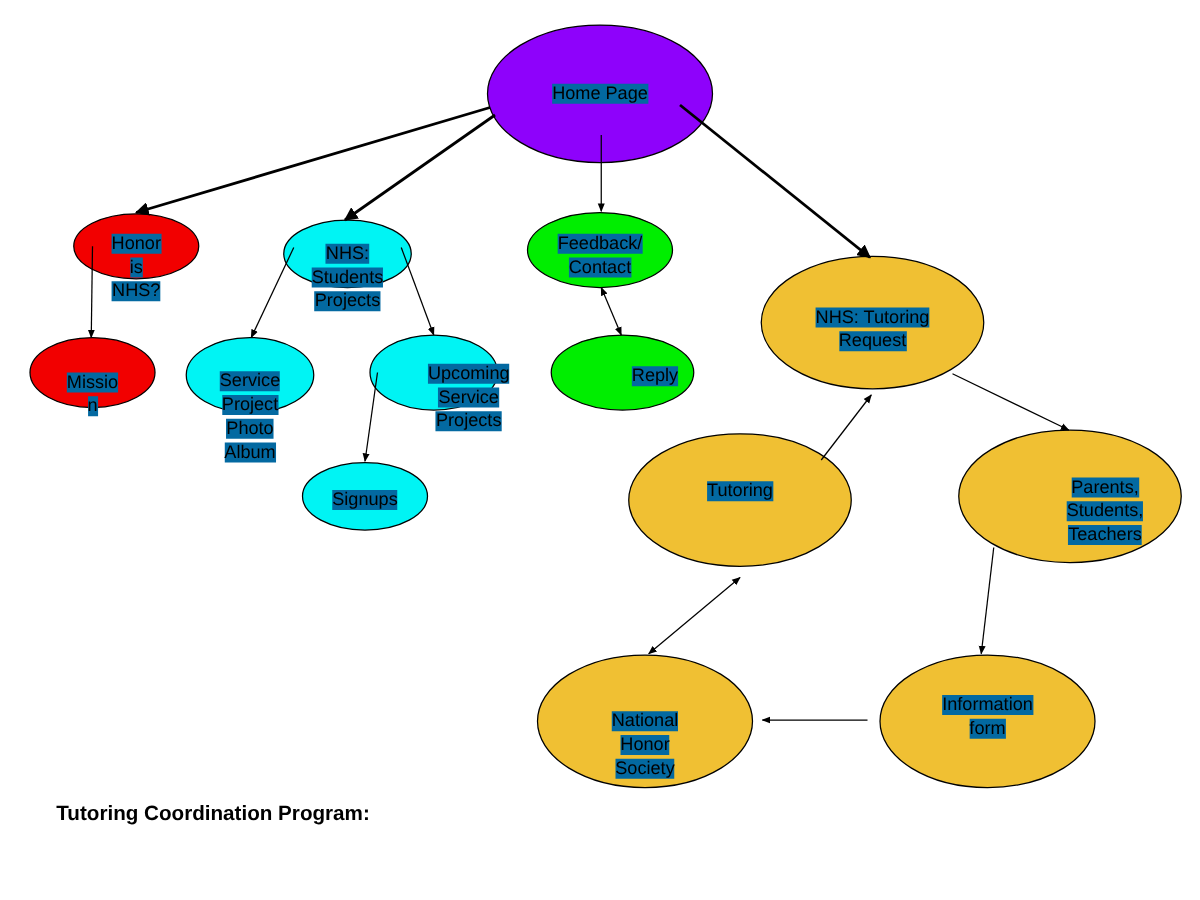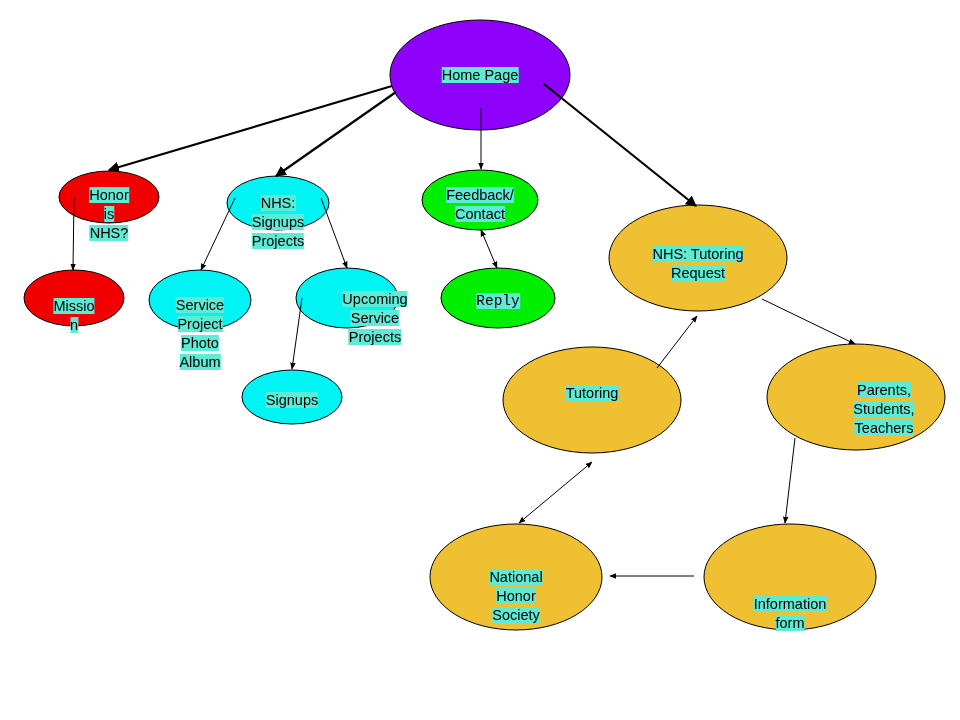--- a/index.html
+++ b/index.html
@@ -1,19 +1,19 @@
 <!DOCTYPE html>
 <html><head>
 <meta charset="utf-8">
 <style>
   html, body { margin: 0; padding: 0; background: #ffffff; }
   body { width: 960px; height: 720px; position: relative; overflow: hidden; font-family: "Liberation Sans", sans-serif; }
   #diagram { position: absolute; left: 0; top: 0; width: 960px; height: 720px; }
   .node-label { position: absolute; text-align: center; font-size: 14.5px; line-height: 19px; color: #000; transform: translateX(-50%); }
-  .node-label span { background: #5eead4; display: inline; box-decoration-break: clone; -webkit-box-decoration-break: clone; white-space: pre-line; }
+  .node-label span { background: #0369a1; display: inline; box-decoration-break: clone; -webkit-box-decoration-break: clone; white-space: pre-line; }
   .caption { position: absolute; left: 45px; top: 641px; font-weight: bold; font-size: 16.5px; line-height: 21px; color: #000; }
 </style>
 </head>
 <body>
 
 <svg id="diagram" width="960" height="720" viewBox="0 0 960 720" xmlns="http://www.w3.org/2000/svg">
   <defs>
     <marker id="arrow-bold" viewBox="0 0 10 10" refX="9" refY="5" markerWidth="5" markerHeight="5" orient="auto-start-reverse">
       <path d="M0,0 L10,5 L0,10 z" fill="#000"></path>
     </marker>
@@ -56,40 +56,41 @@
 </svg>
 
 <div id="labels-layer">
     <div class="node-label" style="left: 480px; top: 66px;"><span>Home Page</span></div>
     <div class="node-label" style="left: 109px; top: 186px;"><span>Honor
 is
 NHS?</span></div>
     <div class="node-label" style="left: 74px; top: 297px;"><span>Missio
 n</span></div>
     <div class="node-label" style="left: 278px; top: 194px;"><span>NHS:
-Signups
+Students
 Projects</span></div>
     <div class="node-label" style="left: 200px; top: 296px;"><span>Service
 Project
 Photo
 Album</span></div>
     <div class="node-label" style="left: 347px; top: 290px; margin-left: 28px;"><span>Upcoming
 Service
 Projects</span></div>
     <div class="node-label" style="left: 292px; top: 391px;"><span>Signups</span></div>
     <div class="node-label" style="left: 480px; top: 186px;"><span>Feedback/
 Contact</span></div>
-    <div class="node-label" style="left: 498px; top: 292px; font-family: Liberation Mono, monospace;"><span>Reply</span></div>
+    <div class="node-label" style="left: 524px; top: 292px;"><span>Reply</span></div>
     <div class="node-label" style="left: 698px; top: 245px;"><span>NHS: Tutoring
 Request</span></div>
     <div class="node-label" style="left: 856px; top: 381px; margin-left: 28px;"><span>Parents,
 Students,
 Teachers</span></div>
-    <div class="node-label" style="left: 790px; top: 555px; margin-top: 40px;"><span>Information
+    <div class="node-label" style="left: 790px; top: 555px;"><span>Information
 form</span></div>
     <div class="node-label" style="left: 516px; top: 568px;"><span>National
 Honor
 Society</span></div>
     <div class="node-label" style="left: 592px; top: 384px;"><span>Tutoring</span></div>
   </div>
 
 <div class="caption">
+  <div>Tutoring Coordination Program:</div>
 </div>
 
 </body></html>

